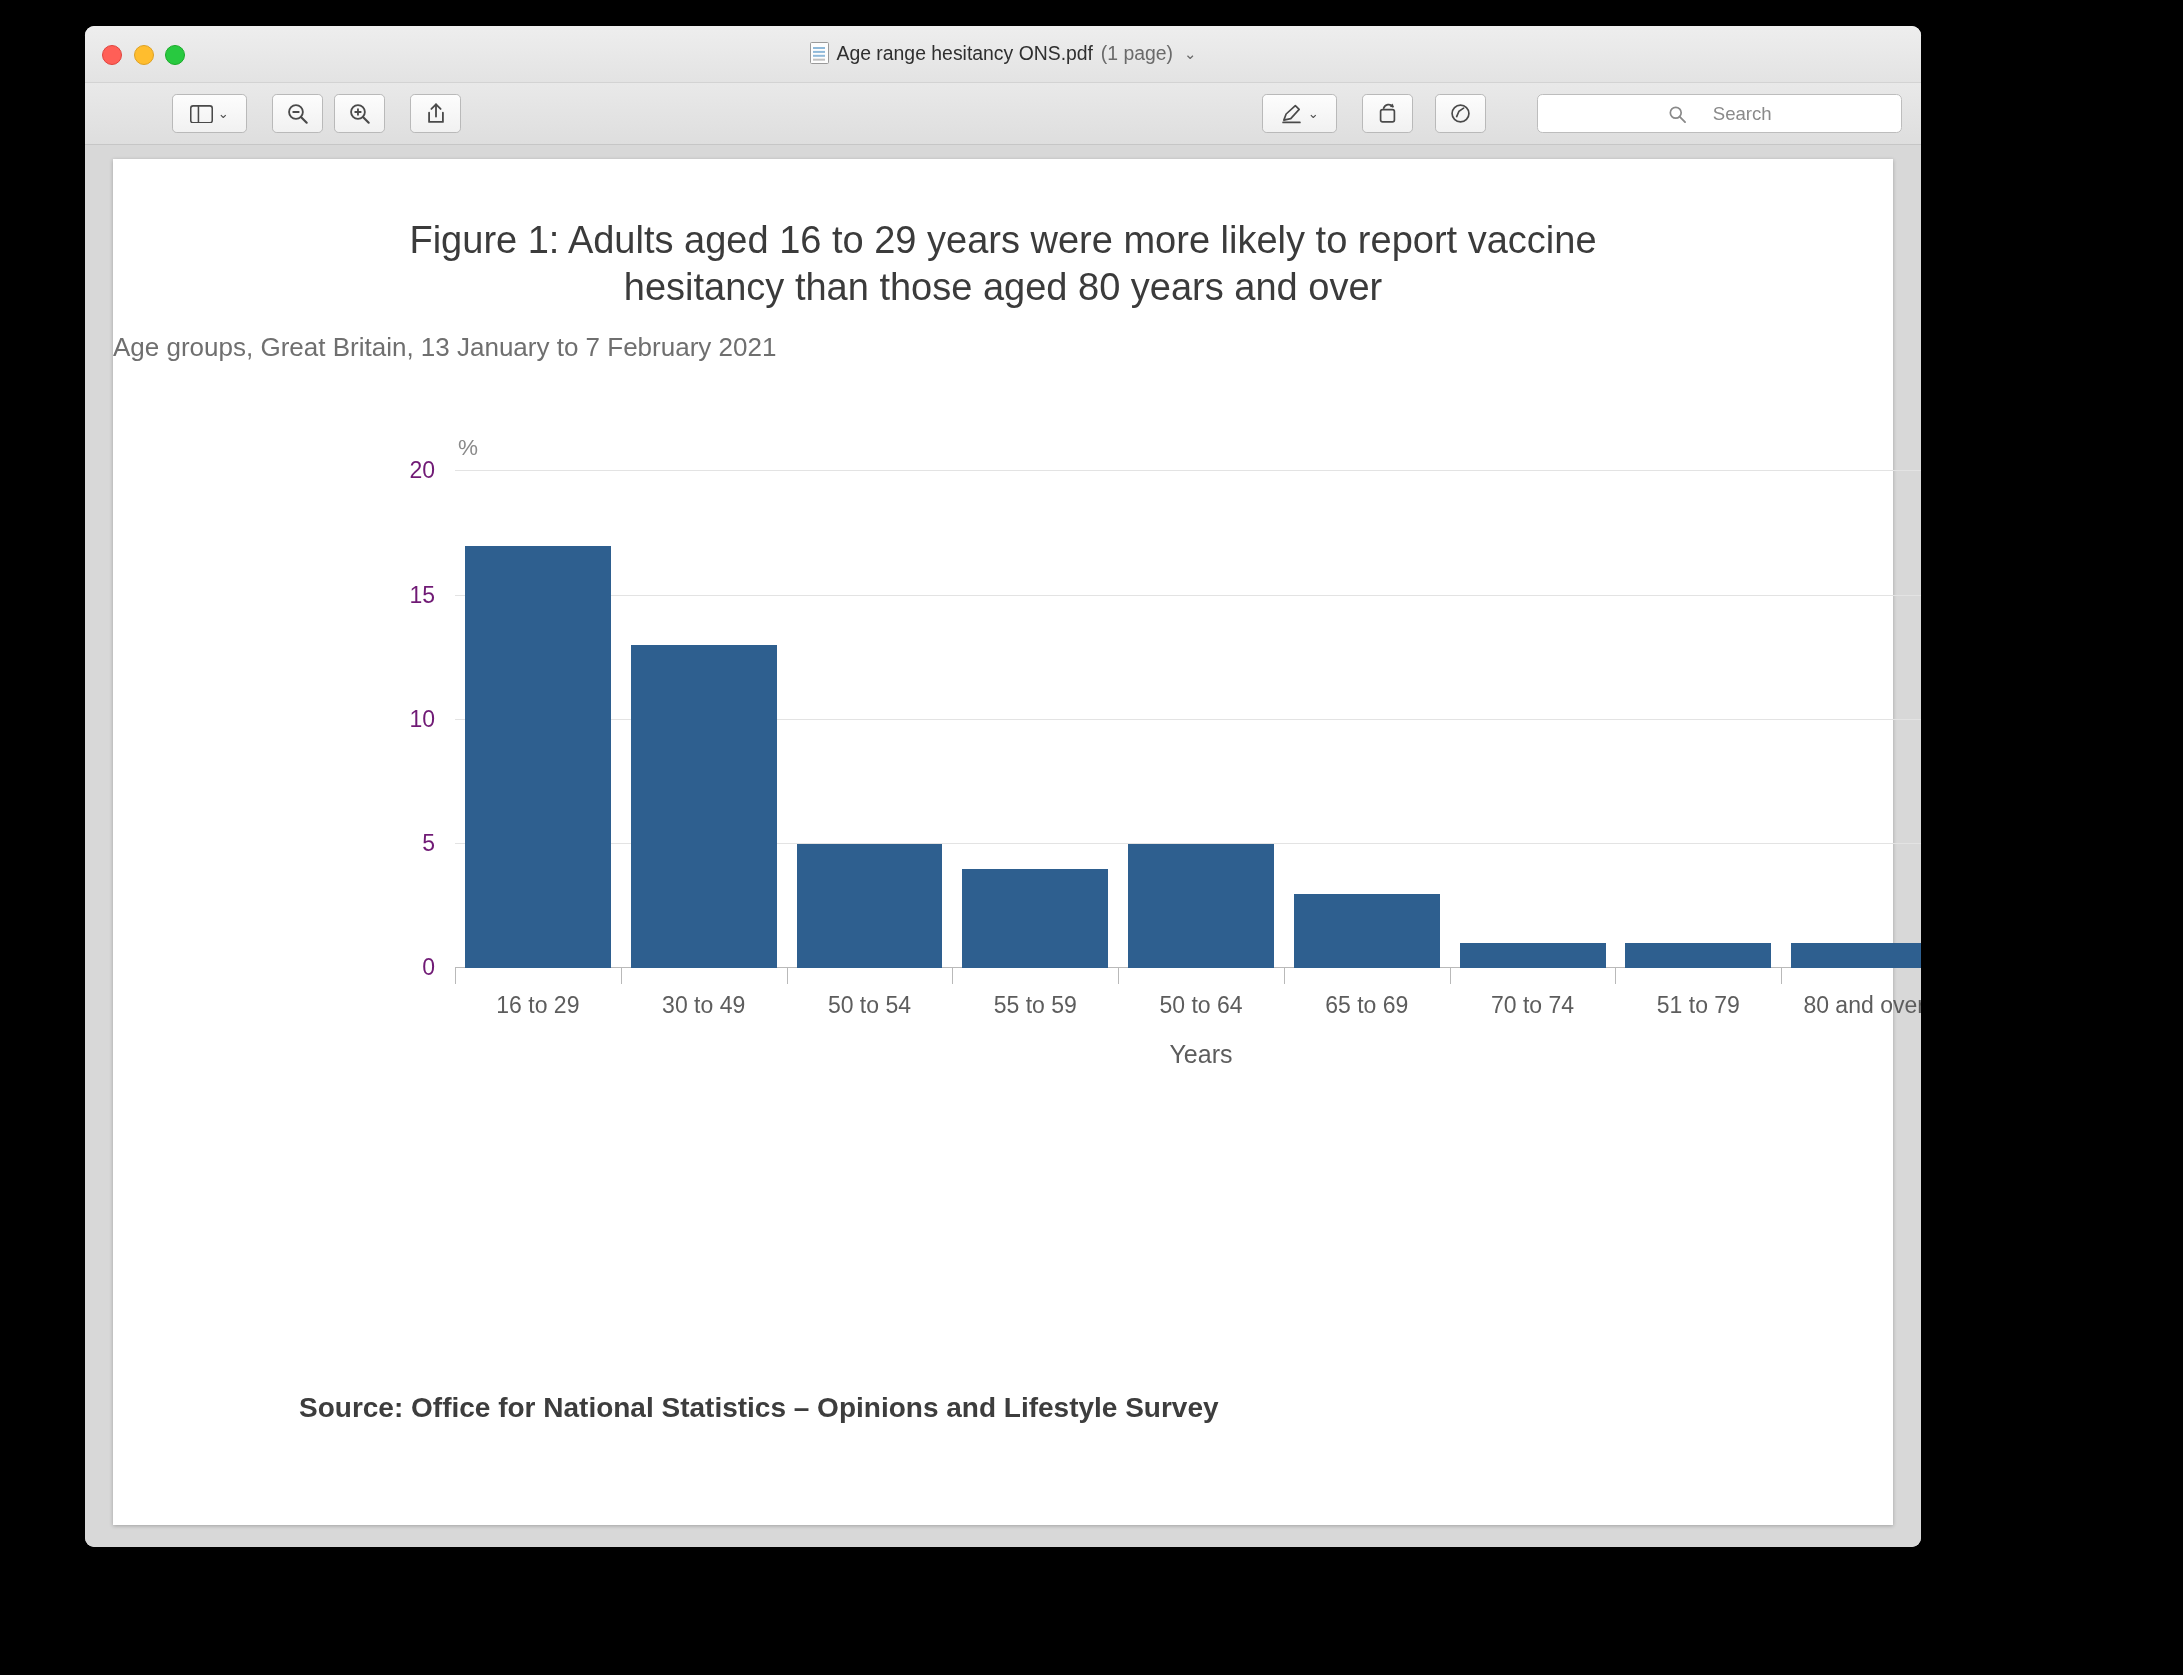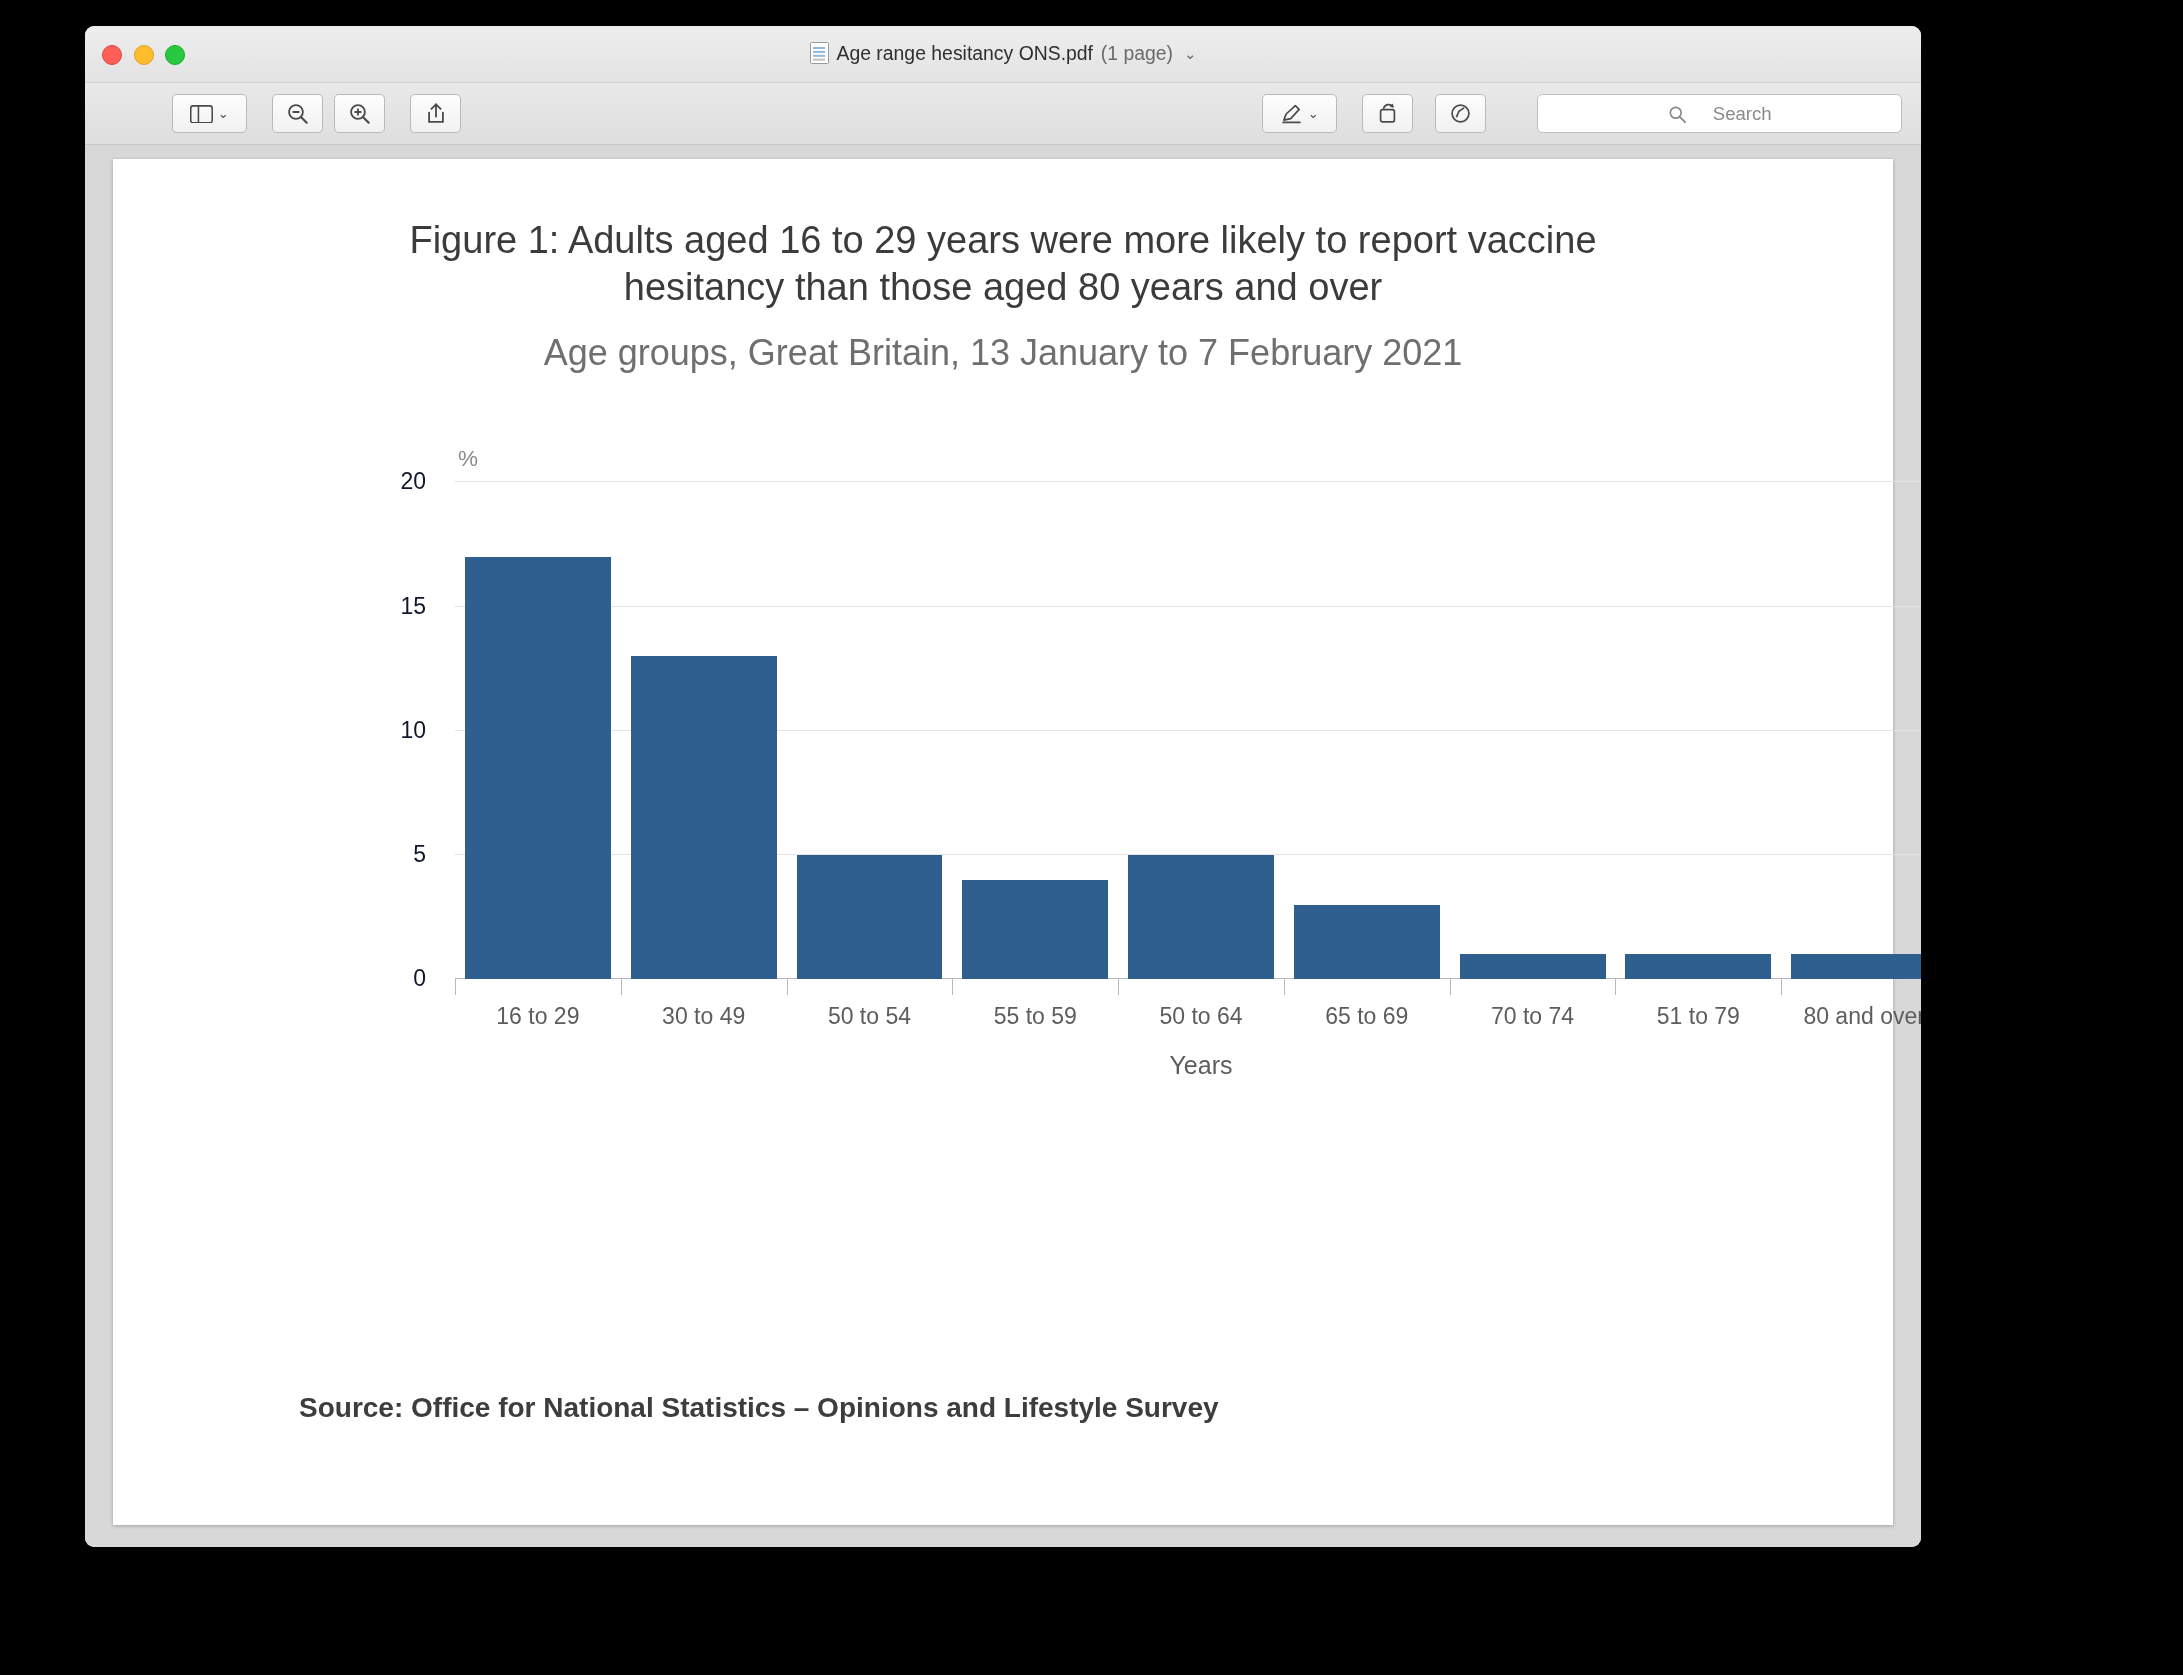--- a/index.html
+++ b/index.html
@@ -169,22 +169,22 @@
   .fig-title {
     text-align: center;
     font-size: 38px;
     color: #3b3b3b;
     line-height: 1.22;
     margin: 58px 225px 0 225px;
     font-family: "Liberation Sans", sans-serif;
     font-weight: 400;
   }
   .fig-subtitle {
-    text-align: center;
-    font-size: 36px;
+    text-align: left;
+    font-size: 26px;
     color: #6f6f6f;
     margin-top: 22px;
   }
 
   .chart-wrap {
     position: relative;
     margin: 85px 0 0 0;
     height: 606px;
   }
 
@@ -201,24 +201,24 @@
     left: 0;
     width: 100%;
     height: 0.8px;
     background: #e3e3e3;
   }
   .gridline.base { background: #b9b9b9; }
 
   .ytick {
     position: absolute;
     right: 100%;
-    margin-right: 29px;
+    margin-right: 20px;
     transform: translateY(-50%);
     font-size: 23px;
-    color: #0f172a;
+    color: #701a75;
   }
 
   .pct-label {
     position: absolute;
     left: 3.1px;
     top: -36px;
     font-size: 22.5px;
     color: #8a8a8a;
   }
 

